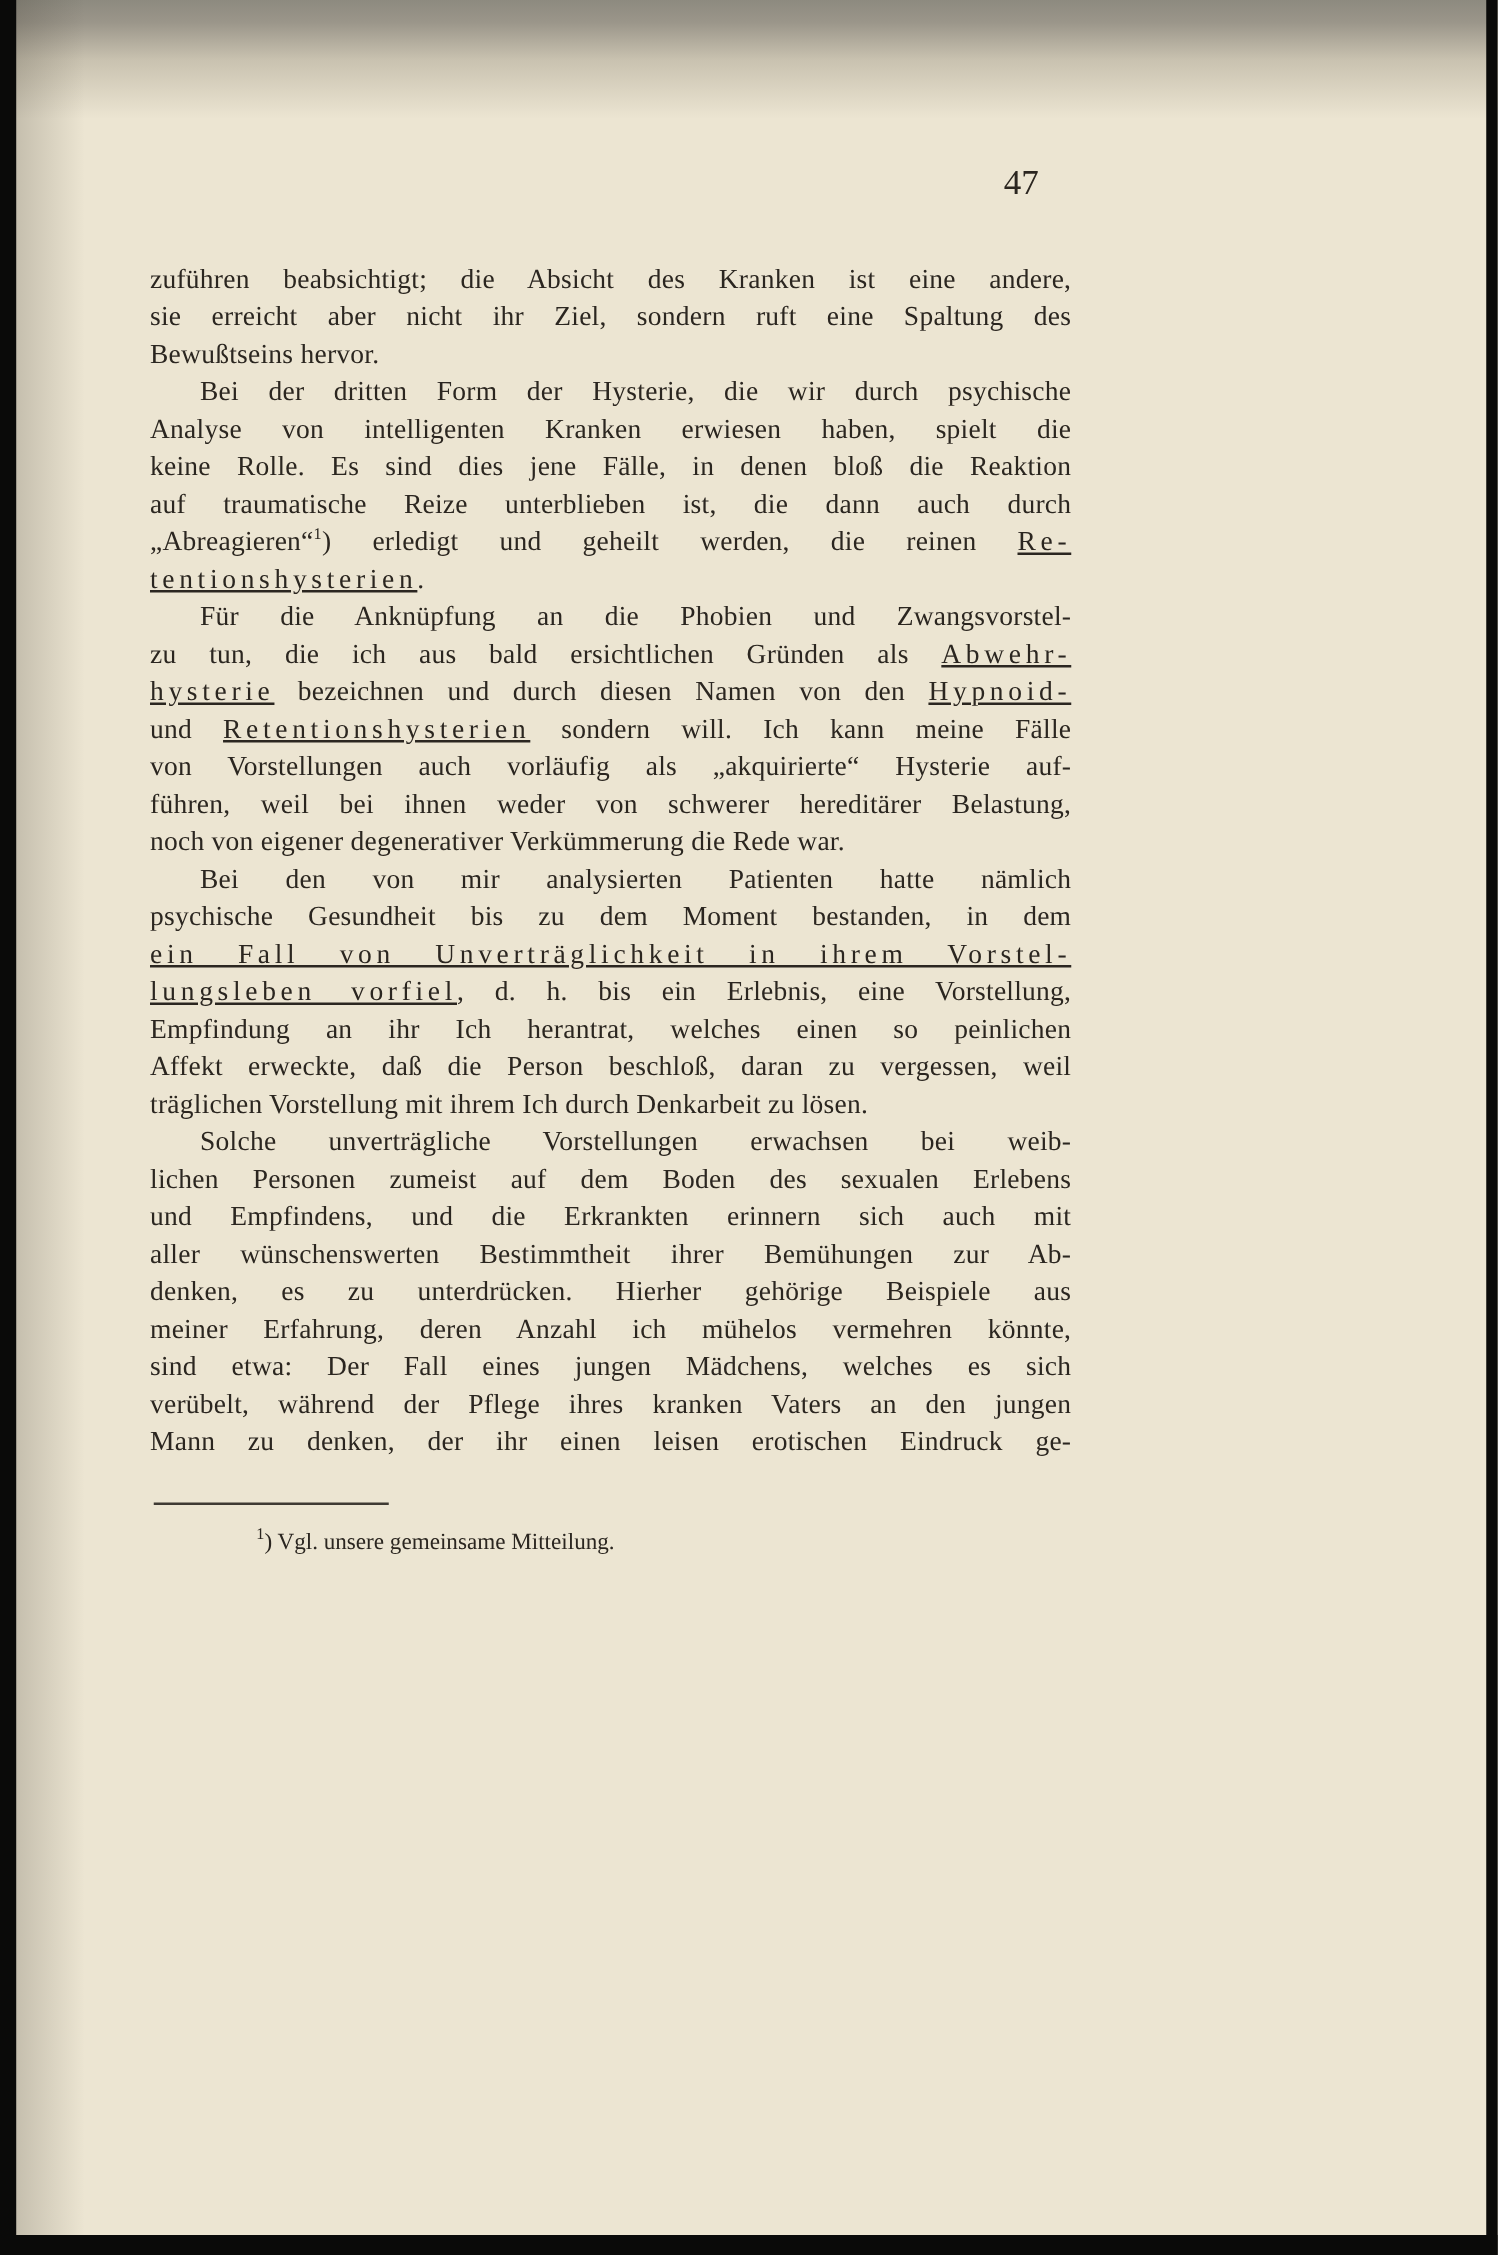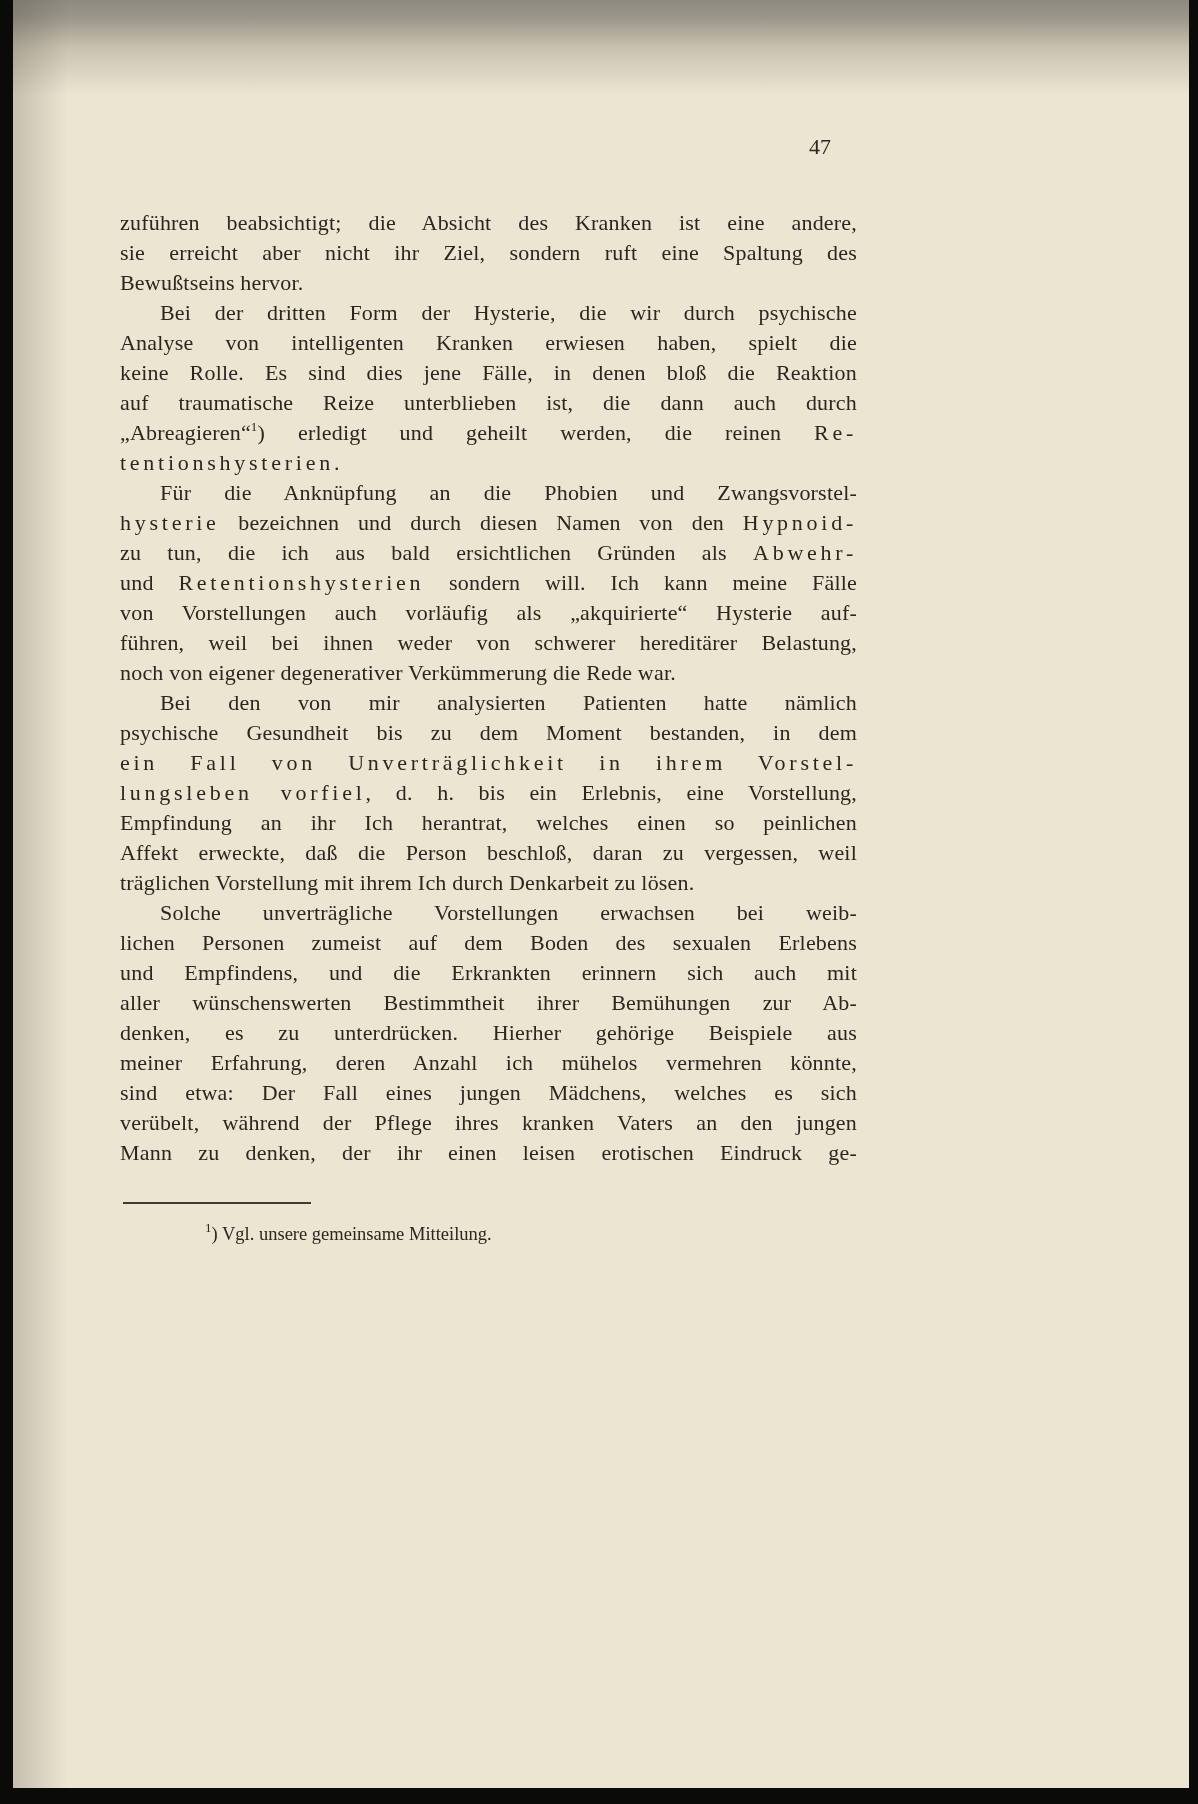--- a/index.html
+++ b/index.html
@@ -31,39 +31,39 @@
   .strip-right  { right: 0; top: 0; bottom: 0; width: 9px; }
   .strip-bottom { left: 0; right: 0; bottom: 0; height: 16px; }
   .page {
     position: absolute; left: 120px; top: 0; width: 737px;
     color: var(--ink, #2b2620);
   }
   .page-number {
     margin-top: 134px;
     text-align: right;
     padding-right: 26px;
-    font-size: 22px;
+    font-size: 28px;
     line-height: 26px;
   }
   .text-block {
     margin-top: 48px;
     font-size: 22px;
     line-height: 30px;
     letter-spacing: 0.2px;
   }
   .paragraph { margin: 0; }
   .line {
     text-align: justify;
     text-align-last: left;
     text-justify: inter-word;
     white-space: normal;
   }
   .line.just { text-align-last: justify; }
   .line.indent { text-indent: 40px; }
-  .spaced { letter-spacing: 0.17em; }
+  .spaced { letter-spacing: 0.17em; text-decoration: underline; }
   sup {
     font-size: 13px;
     line-height: 0;
     position: relative;
     top: -1px;
     vertical-align: super;
   }
   .footnote-rule {
     margin-top: 34px;
     margin-left: 3px;
@@ -96,22 +96,22 @@
         <div class="paragraph">
           <div class="line just indent">Bei der dritten Form der Hysterie, die wir durch psychische</div>
           <div class="line just">Analyse von intelligenten Kranken erwiesen haben, spielt die</div>
           <div class="line just">keine Rolle. Es sind dies jene Fälle, in denen bloß die Reaktion</div>
           <div class="line just">auf traumatische Reize unterblieben ist, die dann auch durch</div>
           <div class="line just">„Abreagieren“<sup>1</sup>) erledigt und geheilt werden, die reinen <span class="spaced">Re-</span></div>
           <div class="line"><span class="spaced">tentionshysterien</span>.</div>
         </div>
         <div class="paragraph">
           <div class="line just indent">Für die Anknüpfung an die Phobien und Zwangsvorstel-</div>
+          <div class="line just">zu tun, die ich aus bald ersichtlichen Gründen als <span class="spaced">Abwehr-</span></div>
           <div class="line just"><span class="spaced">hysterie</span> bezeichnen und durch diesen Namen von den <span class="spaced">Hypnoid-</span></div>
-          <div class="line just">zu tun, die ich aus bald ersichtlichen Gründen als <span class="spaced">Abwehr-</span></div>
           <div class="line just">und <span class="spaced">Retentionshysterien</span> sondern will. Ich kann meine Fälle</div>
           <div class="line just">von Vorstellungen auch vorläufig als „akquirierte“ Hysterie auf-</div>
           <div class="line just">führen, weil bei ihnen weder von schwerer hereditärer Belastung,</div>
           <div class="line">noch von eigener degenerativer Verkümmerung die Rede war.</div>
         </div>
         <div class="paragraph">
           <div class="line just indent">Bei den von mir analysierten Patienten hatte nämlich</div>
           <div class="line just">psychische Gesundheit bis zu dem Moment bestanden, in dem</div>
           <div class="line just"><span class="spaced">ein Fall von Unverträglichkeit in ihrem Vorstel-</span></div>
           <div class="line just"><span class="spaced">lungsleben vorfiel</span>, d. h. bis ein Erlebnis, eine Vorstellung,</div>

